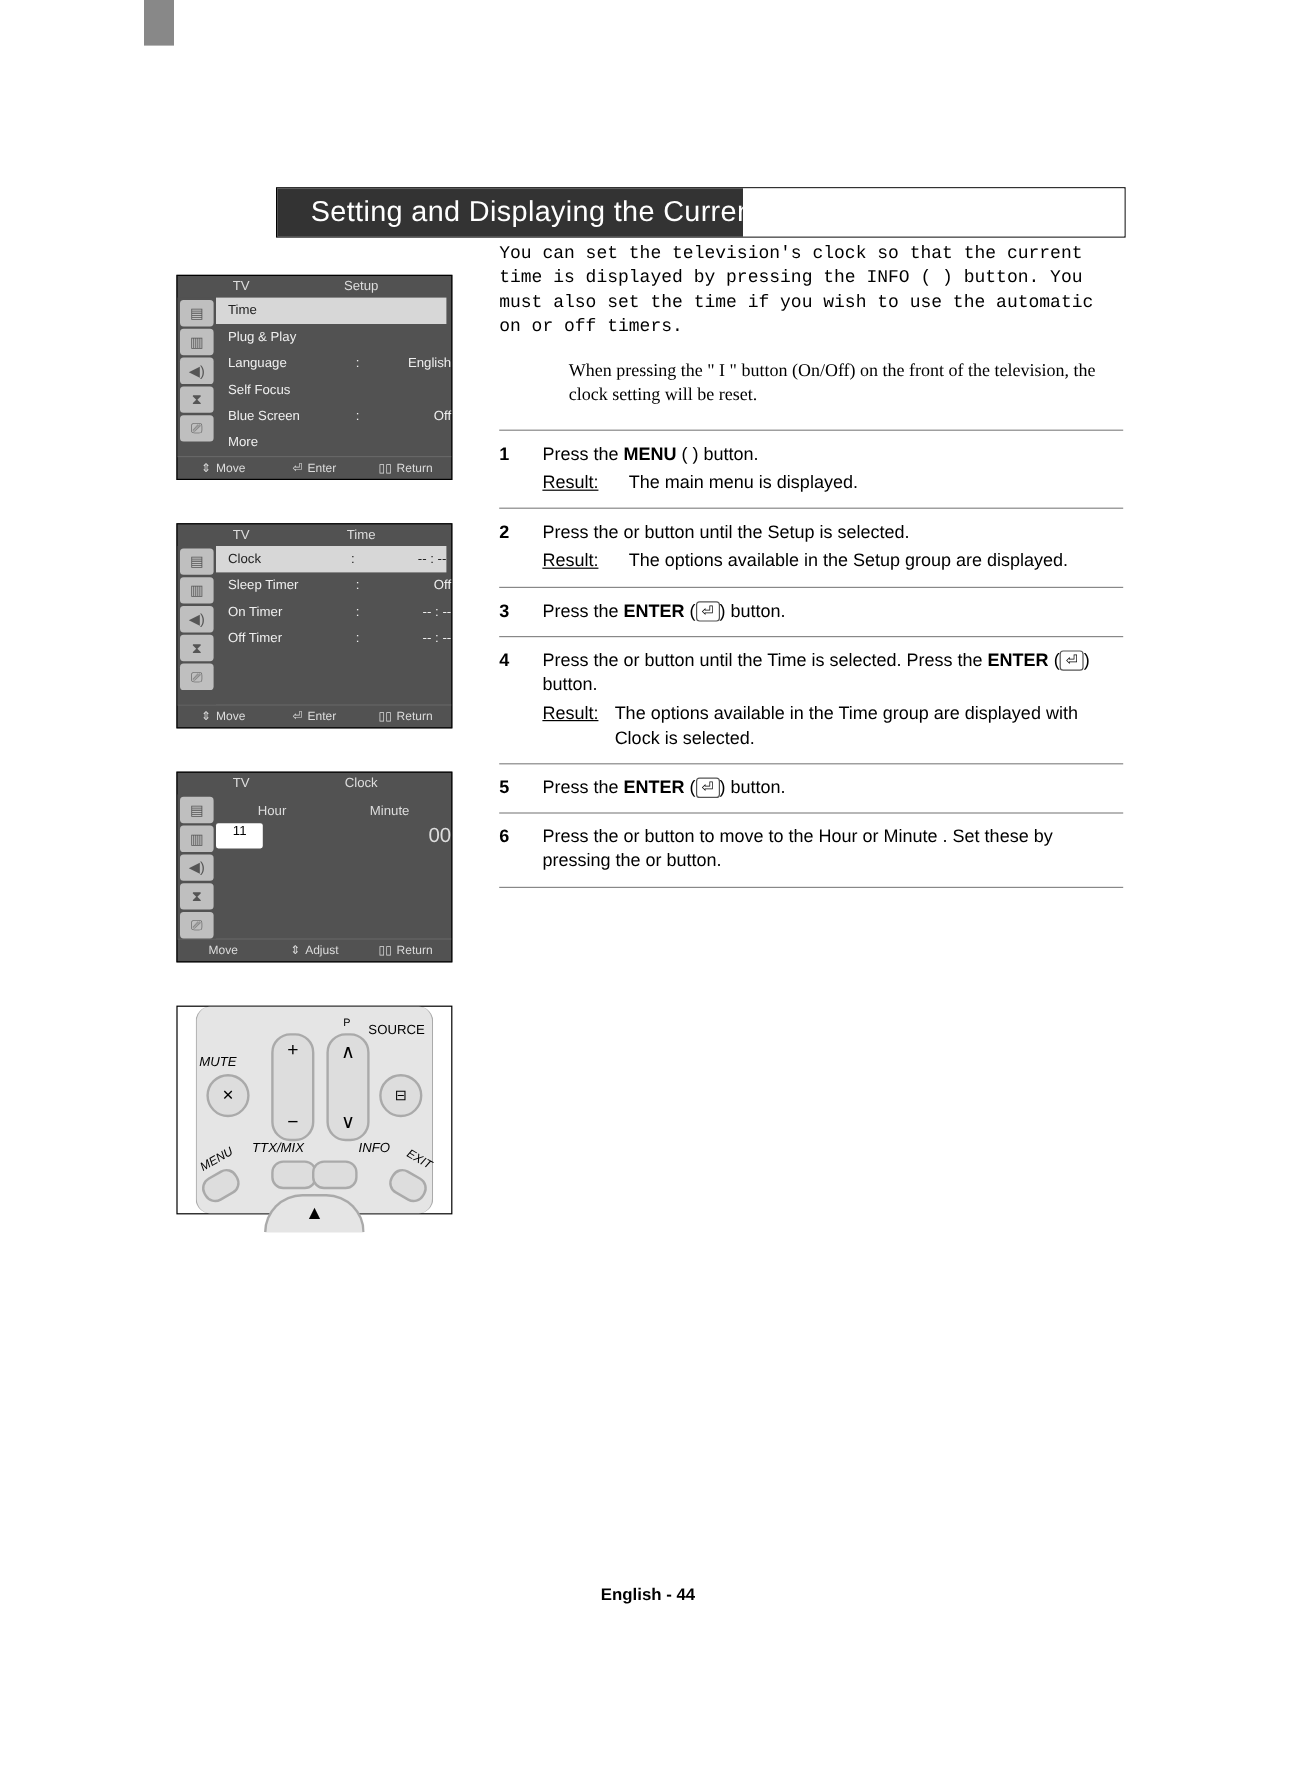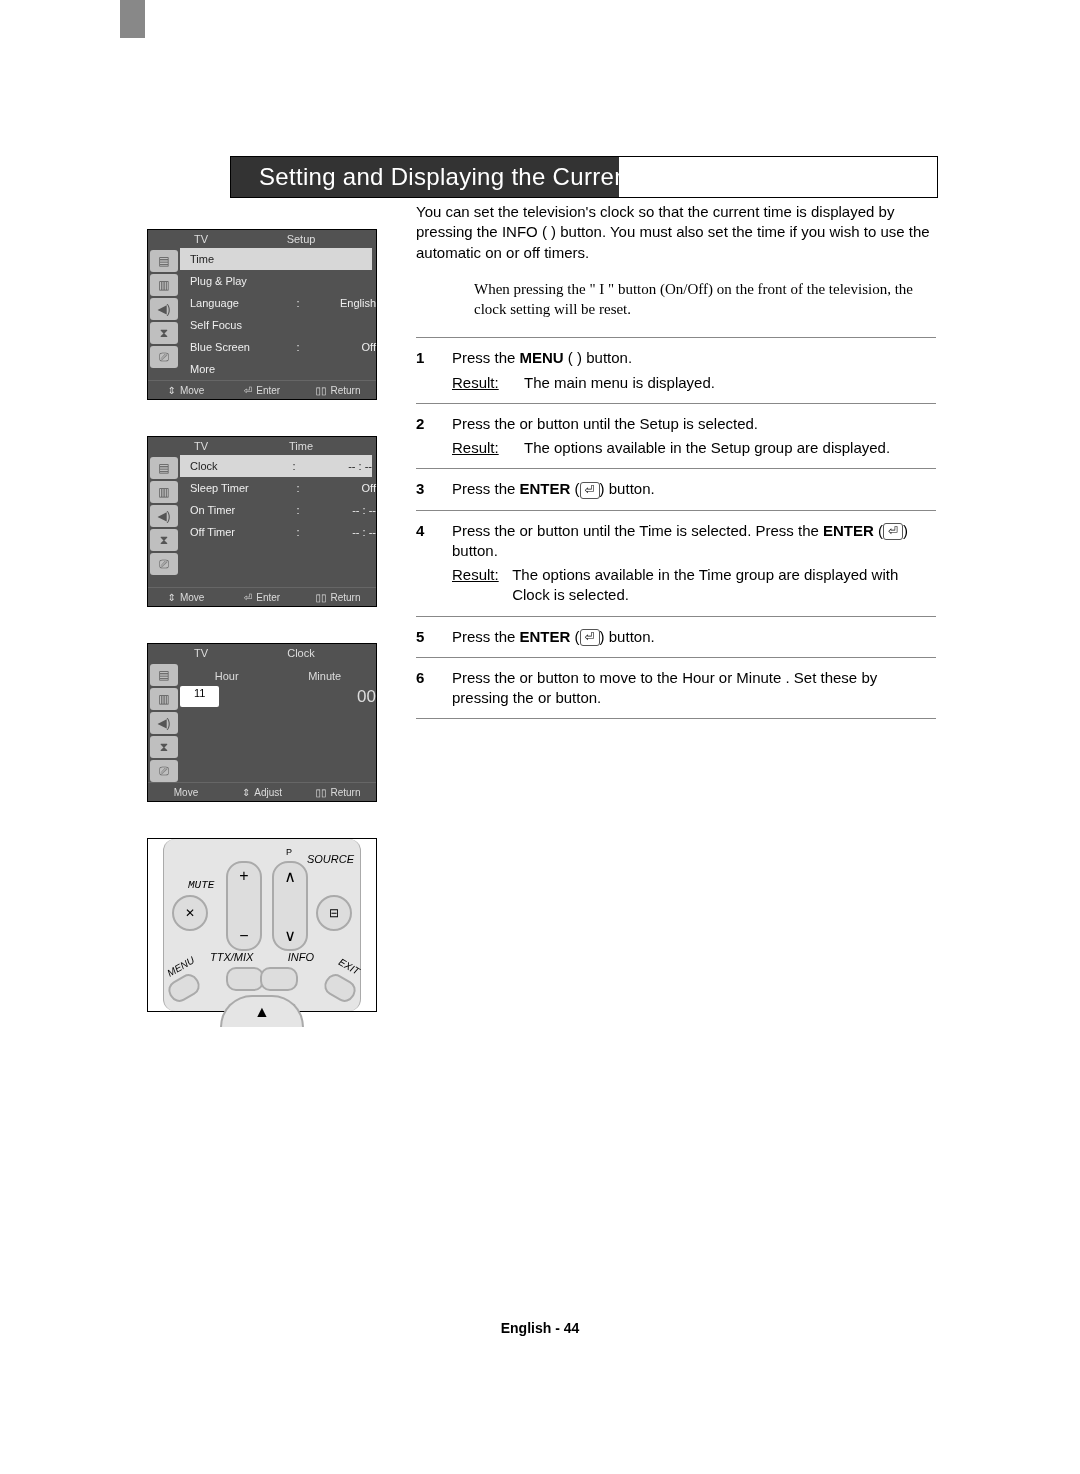--- a/index.html
+++ b/index.html
@@ -193,21 +193,21 @@
 
   .right-col {
     position: absolute;
     left: 416px;
     top: 202px;
     width: 520px;
     font-size: 15px;
     line-height: 1.35;
     color: #000;
   }
-  .intro { margin-bottom: 16px; }
+  .intro { margin-bottom: 16px; font-family: Liberation Mono, monospace; }
   .note {
     font-family: Georgia, 'Times New Roman', serif;
     margin: 0 0 18px 58px;
   }
   .hr { border:none; border-top:1px solid #888; margin: 10px 0; }
   .step { display:flex; margin-bottom:8px; }
   .step-num { width: 36px; font-weight:bold; }
   .step-body { flex:1; }
   .result-row { display:flex; margin-top:4px; }
   .result-lbl { text-decoration: underline; width: 72px; }
@@ -388,38 +388,38 @@
           </div>
         <div class="osd-fcell">
             <span>▯▯</span>
             <span>Return</span>
           </div>
       </div>
     </div>
 
     <div class="remote-box">
       <div class="remote-inner">
-        <span class="rb-label" style="left:24px;top:40px;font-family:Liberation Mono, monospace;">MUTE</span>
+        <span class="rb-label" style="left:2px;top:40px;">MUTE</span>
         <div class="rb-btn" style="left:8px;top:56px;width:32px;height:32px;">✕</div>
 
         <span class="rb-sublabel" style="left:122px;top:8px;">P</span>
-        <span class="rb-sublabel" style="right:6px;top:14px;font-style:italic;font-size:11px;">SOURCE</span>
+        <span class="rb-sublabel" style="right:6px;top:14px;font-size:11px;">SOURCE</span>
 
         <div class="rb-pill" style="left:62px;top:22px;width:32px;height:78px;">
           <span>+</span>
           <span>−</span>
         </div>
         <div class="rb-pill" style="left:108px;top:22px;width:32px;height:78px;">
           <span>∧</span>
           <span>∨</span>
         </div>
         <div class="rb-btn" style="right:8px;top:56px;width:32px;height:32px;">⊟</div>
 
         <span class="rb-label" style="left:46px;top:112px;">TTX/MIX</span>
-        <span class="rb-label" style="right:46px;top:112px;">INFO</span>
+        <span class="rb-label" style="right:35px;top:112px;">INFO</span>
 
         <div class="rb-btn" style="left:62px;top:128px;width:34px;height:20px;border-radius:10px;"></div>
         <div class="rb-btn" style="right:62px;top:128px;width:34px;height:20px;border-radius:10px;"></div>
 
         <div class="rb-btn" style="left:4px;top:138px;width:28px;height:18px;border-radius:10px;transform:rotate(-30deg);"></div>
         <span class="rb-label" style="left:2px;top:122px;transform:rotate(-30deg);font-size:10px;">MENU</span>
 
         <div class="rb-btn" style="right:4px;top:138px;width:28px;height:18px;border-radius:10px;transform:rotate(30deg);"></div>
         <span class="rb-label" style="right:0px;top:122px;transform:rotate(30deg);font-size:10px;">EXIT</span>
 

